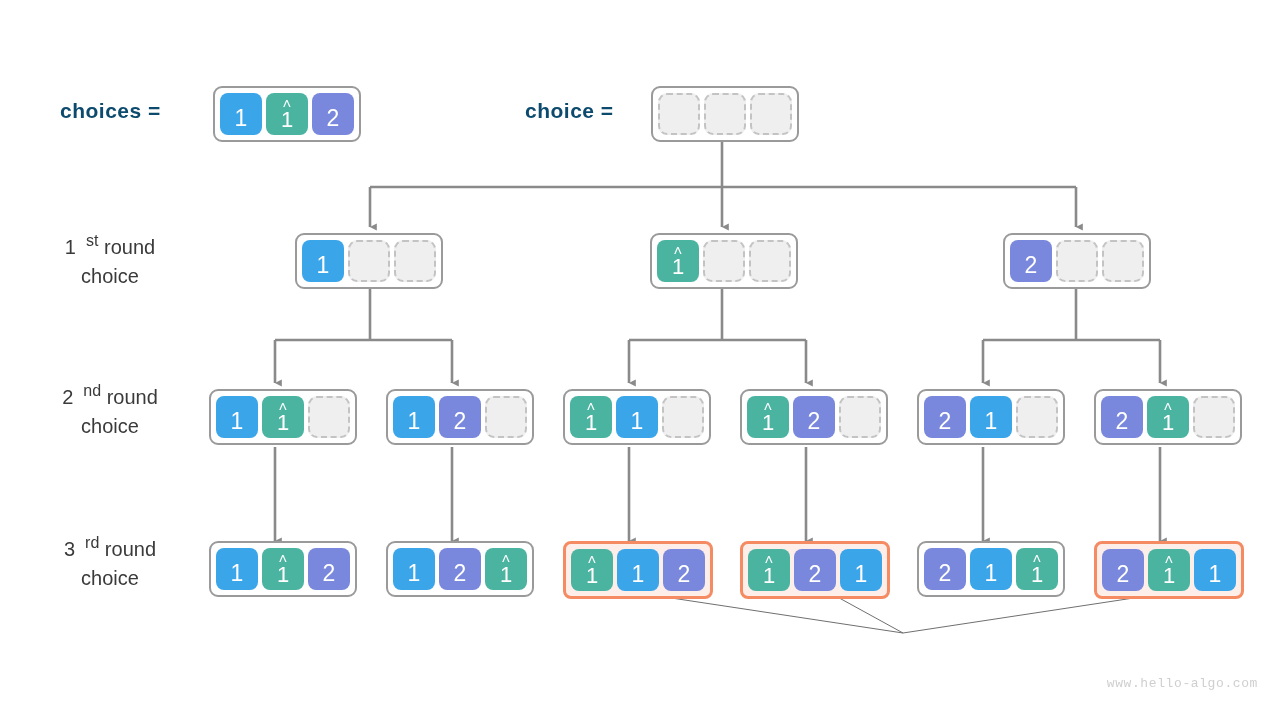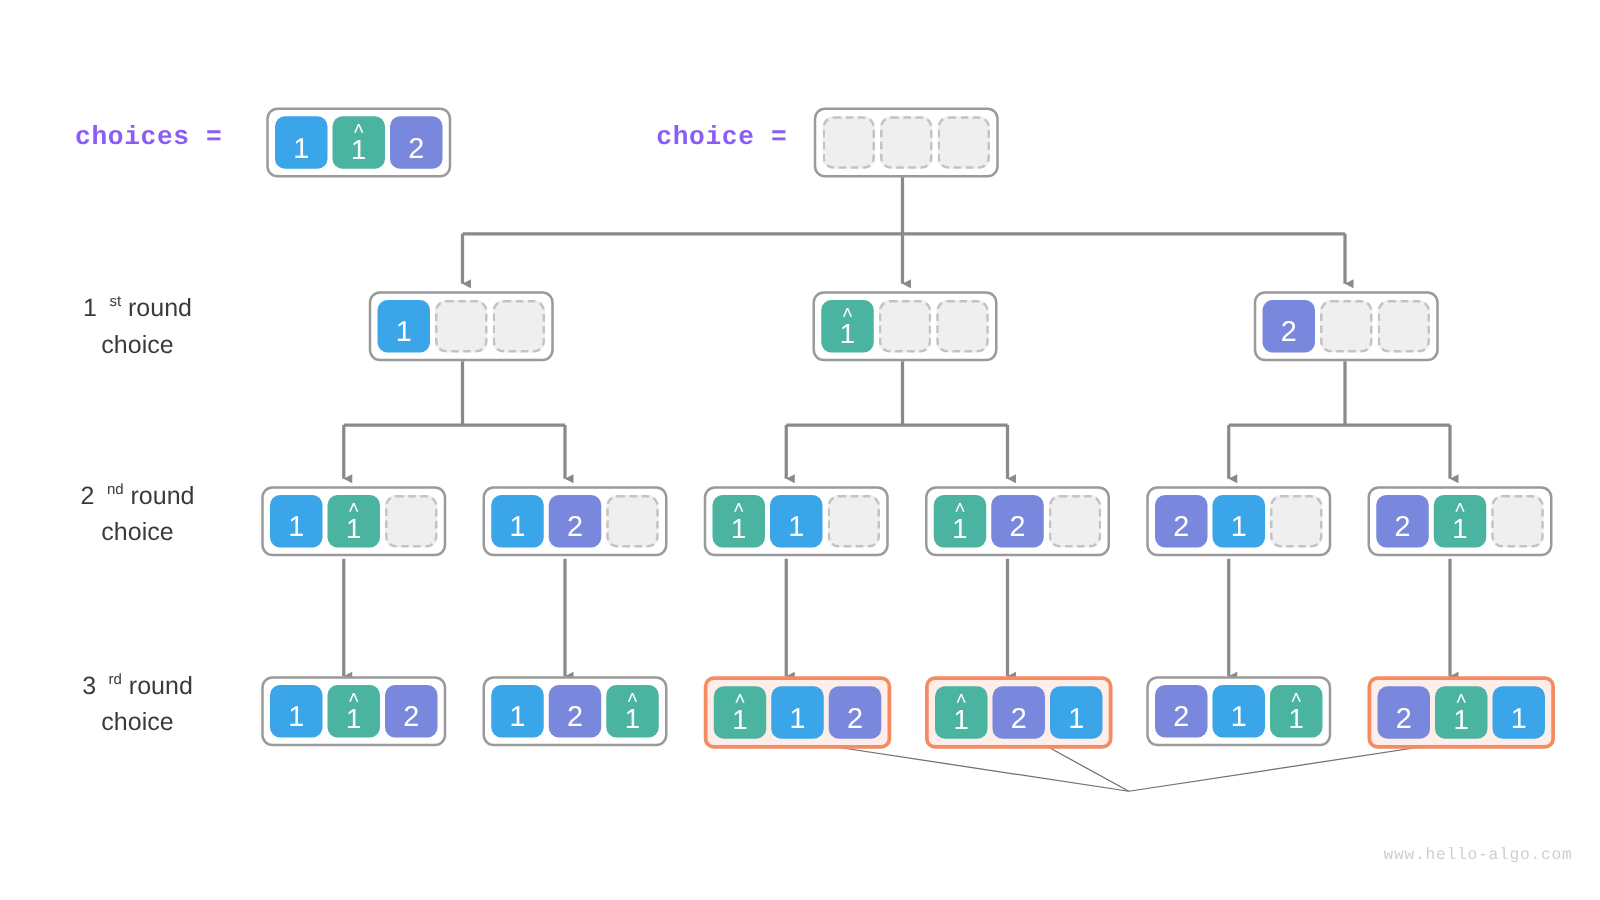--- a/index.html
+++ b/index.html
@@ -8,28 +8,28 @@
     font-family:"Liberation Sans",sans-serif;
     overflow:hidden;position:relative;
   }
   #stage{position:absolute;left:0;top:0;width:1280px;height:720px;}
 
   
   #wires{position:absolute;left:0;top:0;width:1280px;height:720px;pointer-events:none;}
 
   
   .mono{
-    font-family:Liberation Mono, monospace;
-    font-weight:700;font-size:21px;color:#8b5cf6;letter-spacing:.5px;
+    font-family:Liberation Sans, sans-serif;
+    font-weight:700;font-size:21px;color:#0c4a6e;letter-spacing:.5px;
   }
   .rowlabel{
     position:absolute;text-align:center;color:#3a3a3a;
     font-size:20px;line-height:29px;width:170px;
   }
-  .rowlabel sup{font-size:12px;line-height:0;margin-left:10px;}
+  .rowlabel sup{font-size:16px;line-height:0;margin-left:10px;}
 
   
   .group{
     position:absolute;box-sizing:border-box;
     border:2.5px solid #9a9a9a;border-radius:9px;
     background:#ffffff;padding:5px;display:flex;gap:4px;
   }
   .group.hl{
     border-color:#f58b62;background:#fdeeea;border-width:3px;border-radius:8px;
   }

